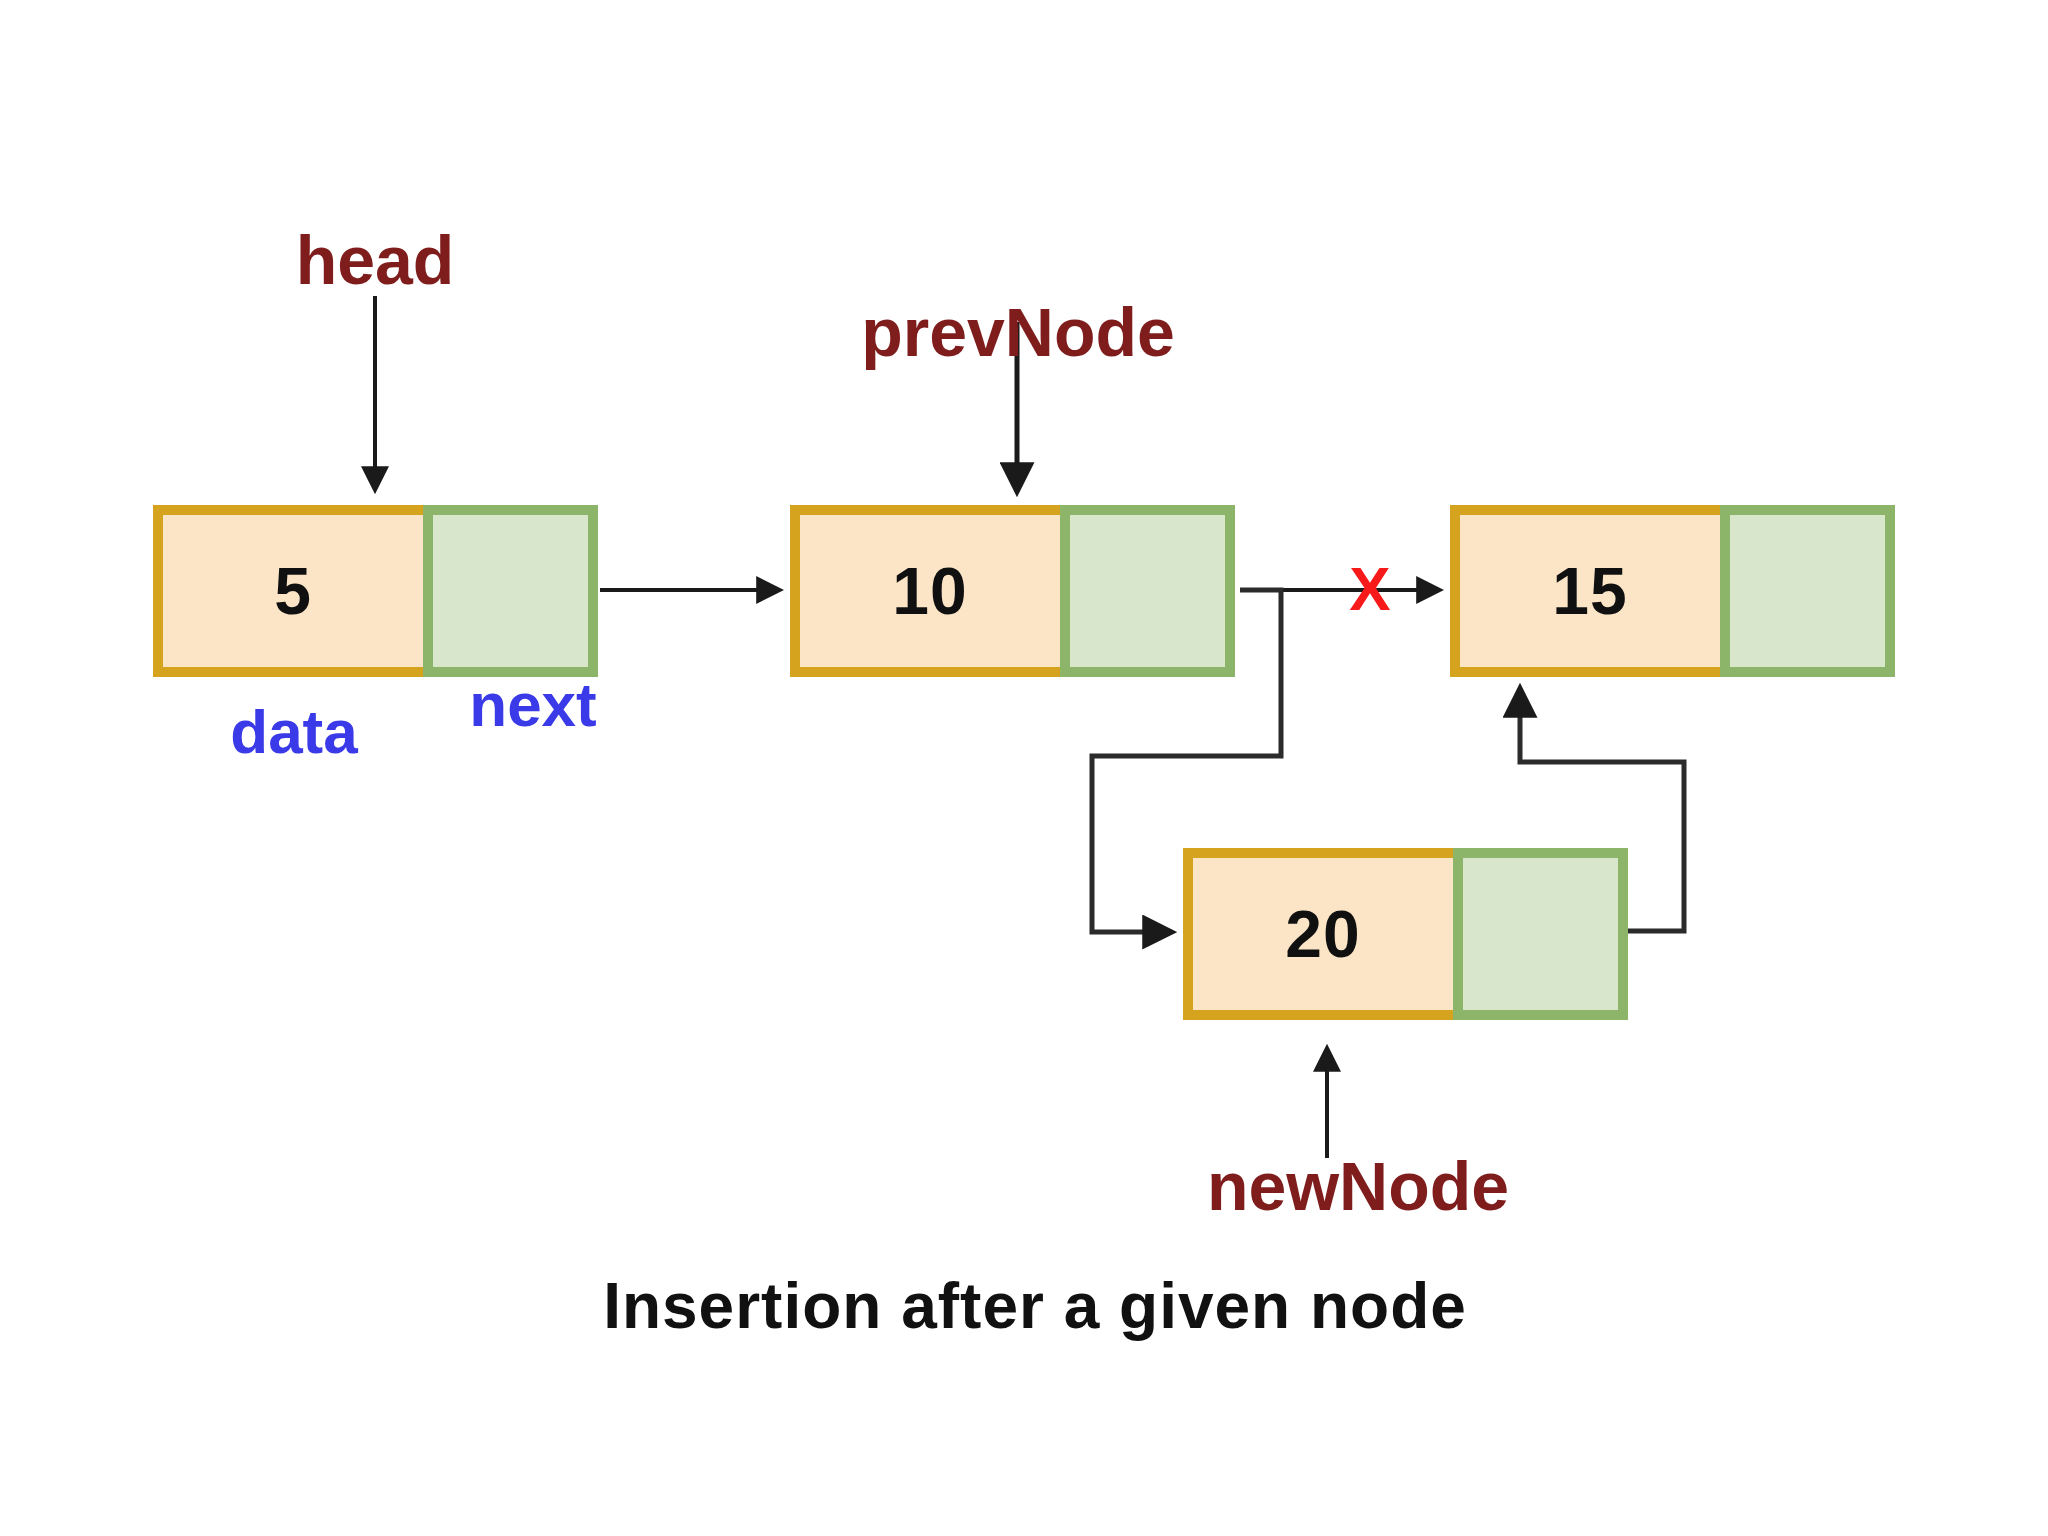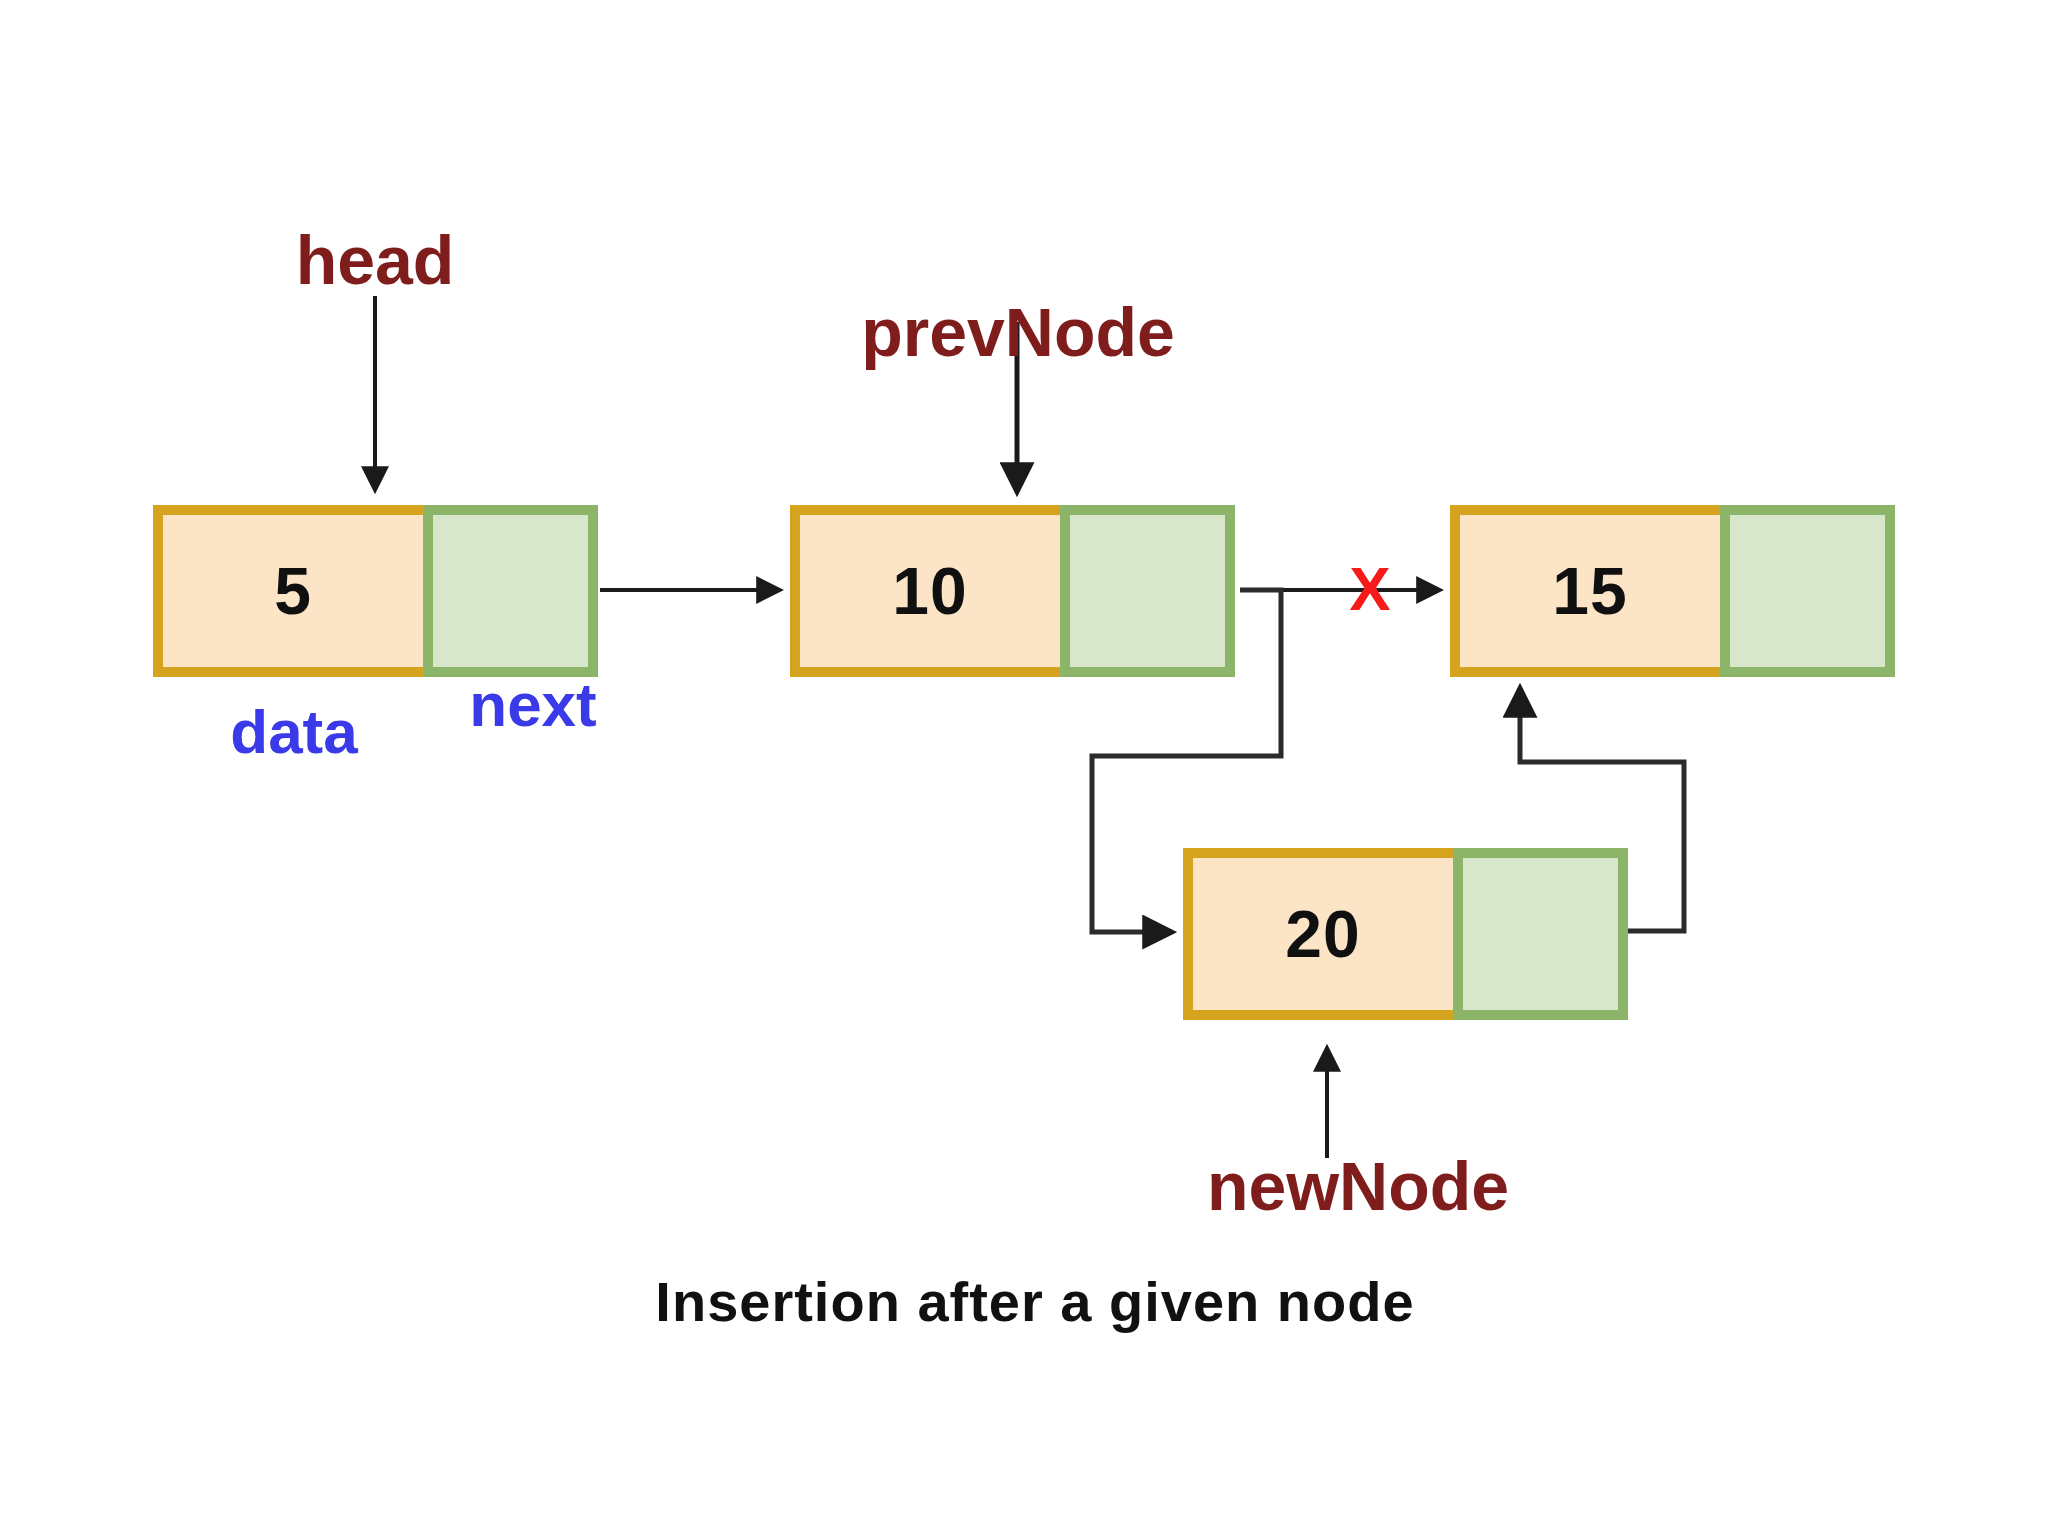--- a/index.html
+++ b/index.html
@@ -38,21 +38,21 @@
   .field-label{
     position:absolute;transform:translateX(-50%);
     color:#3a3ae8;font-size:62px;font-weight:bold;line-height:1;white-space:nowrap;
   }
   .broken-x{
     position:absolute;transform:translate(-50%,-50%);
     color:#f81a1a;font-size:62px;font-weight:900;line-height:1;
   }
   .diagram-title{
     position:absolute;transform:translateX(-50%);
-    color:#111111;font-size:56px;font-weight:bold;line-height:1;white-space:nowrap;
+    color:#111111;font-size:64px;font-weight:bold;line-height:1;white-space:nowrap;
     letter-spacing:1px;
   }
 </style>
 </head>
 <body>
 
 <div class="canvas">
 
   <svg class="arrow-layer" viewBox="0 0 2048 1536">
     <defs>

